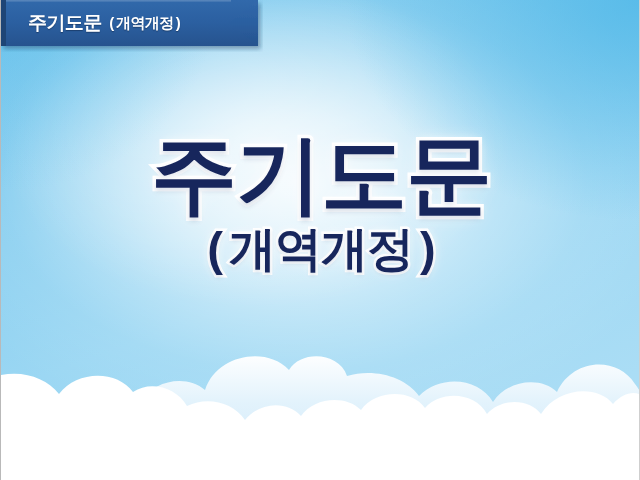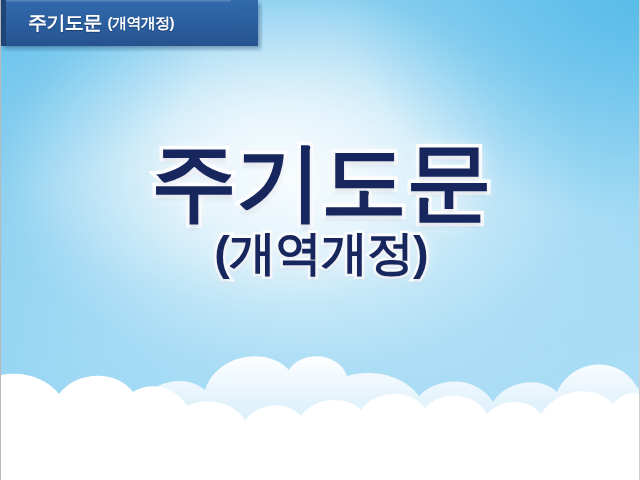--- a/index.html
+++ b/index.html
@@ -14,20 +14,21 @@
   
   #screen {
     position: relative;
     width: 640px;
     height: 480px;
     overflow: hidden;
     box-sizing: border-box;
     border-left: 1px solid #b9b9b9;
     border-right: 1px solid #cfcfcf;
     background: #9bd6f2;
+    font-family: Liberation Mono, monospace;
   }
 
   
   .sky-base {
     position: absolute;
     inset: 0;
     background: linear-gradient(160deg, #6ec3ec 0%, #7ecaee 22%, #9bd7f3 55%, #b2e0f6 100%);
   }
   .sky-glow {
     position: absolute;

